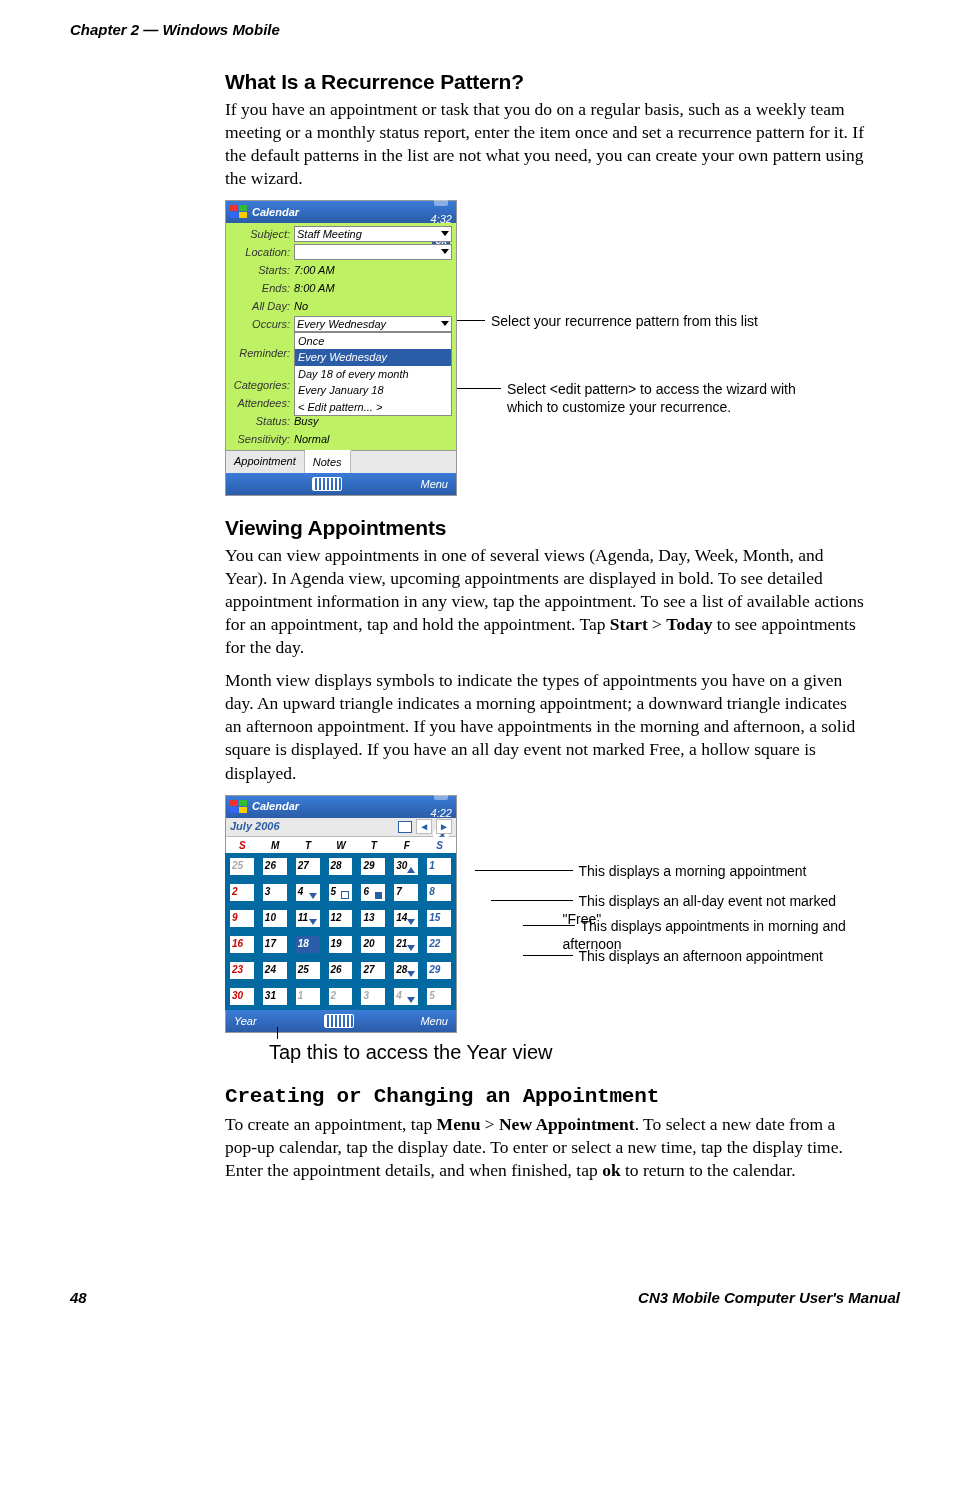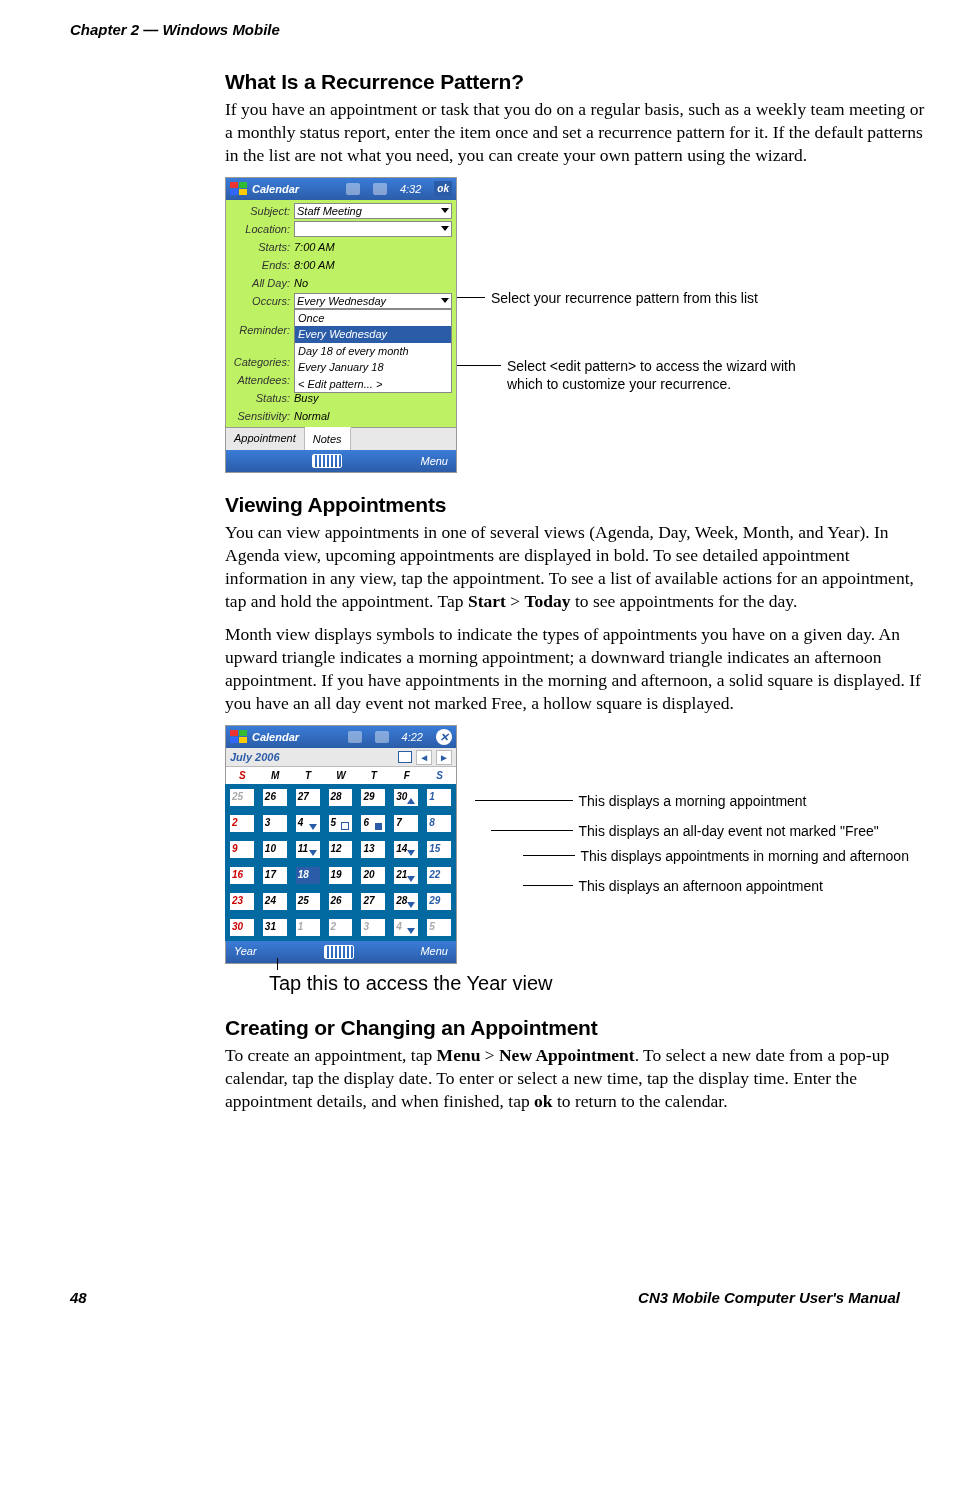--- a/index.html
+++ b/index.html
@@ -7,21 +7,21 @@
     padding: 0;
     font-family: Georgia, 'Times New Roman', serif;
     font-size: 17.5px;
     line-height: 1.32;
     color: #000;
     width: 970px;
     background: #fff;
   }
   .page {
     position: relative;
-    padding: 20px 38px 30px 70px;
+    padding: 20px 106px 30px 70px;
     box-sizing: border-box;
     height: 1333px;
   }
   .running-header {
     font-family: Arial, Helvetica, sans-serif;
     font-style: italic;
     font-weight: bold;
     font-size: 15px;
     margin-bottom: 28px;
   }
@@ -99,21 +99,21 @@
   .winflag {
     width: 18px; height: 14px;
     background:
       linear-gradient(#e33, #e33) 0 0/8px 6px no-repeat,
       linear-gradient(#3b3, #3b3) 9px 0/8px 6px no-repeat,
       linear-gradient(#36f, #36f) 0 7px/8px 6px no-repeat,
       linear-gradient(#fc0, #fc0) 9px 7px/8px 6px no-repeat;
     flex: 0 0 auto;
   }
   .titlebar-title { font-weight: bold; flex: 1; }
-  .titlebar-icons { display: flex; gap: 13px; align-items: center; }
+  .titlebar-icons { display: flex; gap: 6px; align-items: center; flex-direction: column; }
   .ticon { width: 14px; height: 12px; background: rgba(255,255,255,.4); border-radius:2px; font-size:9px; display:flex; align-items:center; justify-content:center;}
   .ok-btn { font-weight:bold; font-size:10px; padding: 1px 3px; background:#2b5ca8;}
   .ss-form {
     background: #bef264;
     font-size: 11px;
     padding: 2px 4px 2px 4px;
   }
   .frow { display:flex; align-items:center; height:18px; }
   .flabel { width: 60px; text-align: right; padding-right: 4px; color:#333;}
   .fval { flex:1; color:#000; }
@@ -409,21 +409,21 @@
           <span class="line" style="left:-40px; top:8px; width:52px;"></span>
           <span style="margin-left:18px;">This displays appointments in morning and afternoon</span>
         </div>
         <div class="callout" style="top:152px; left:10px;">
           <span class="line" style="left:-40px; top:8px; width:50px;"></span>
           <span style="margin-left:16px;">This displays an afternoon appointment</span>
         </div>
       </div>
     </div>
 
-    <h2 class="section" style="margin-top:14px;">Creating or Changing an Appointment</h2>
+    <h2 class="section" style="margin-top:14px;font-family:Liberation Mono, monospace;">Creating or Changing an Appointment</h2>
     <p class="body">
       <span>To create an appointment, tap </span><b>Menu</b><span> &gt; </span><b>New Appointment</b><span>. To select a new date from a pop-up calendar, tap the display date. To enter or select a new time, tap the display time. Enter the appointment details, and when finished, tap </span><b>ok</b><span> to return to the calendar.</span>
     </p>
 
   </div>
 
   <div class="footer">
     <span>48</span>
     <span>CN3 Mobile Computer User's Manual</span>
   </div>

